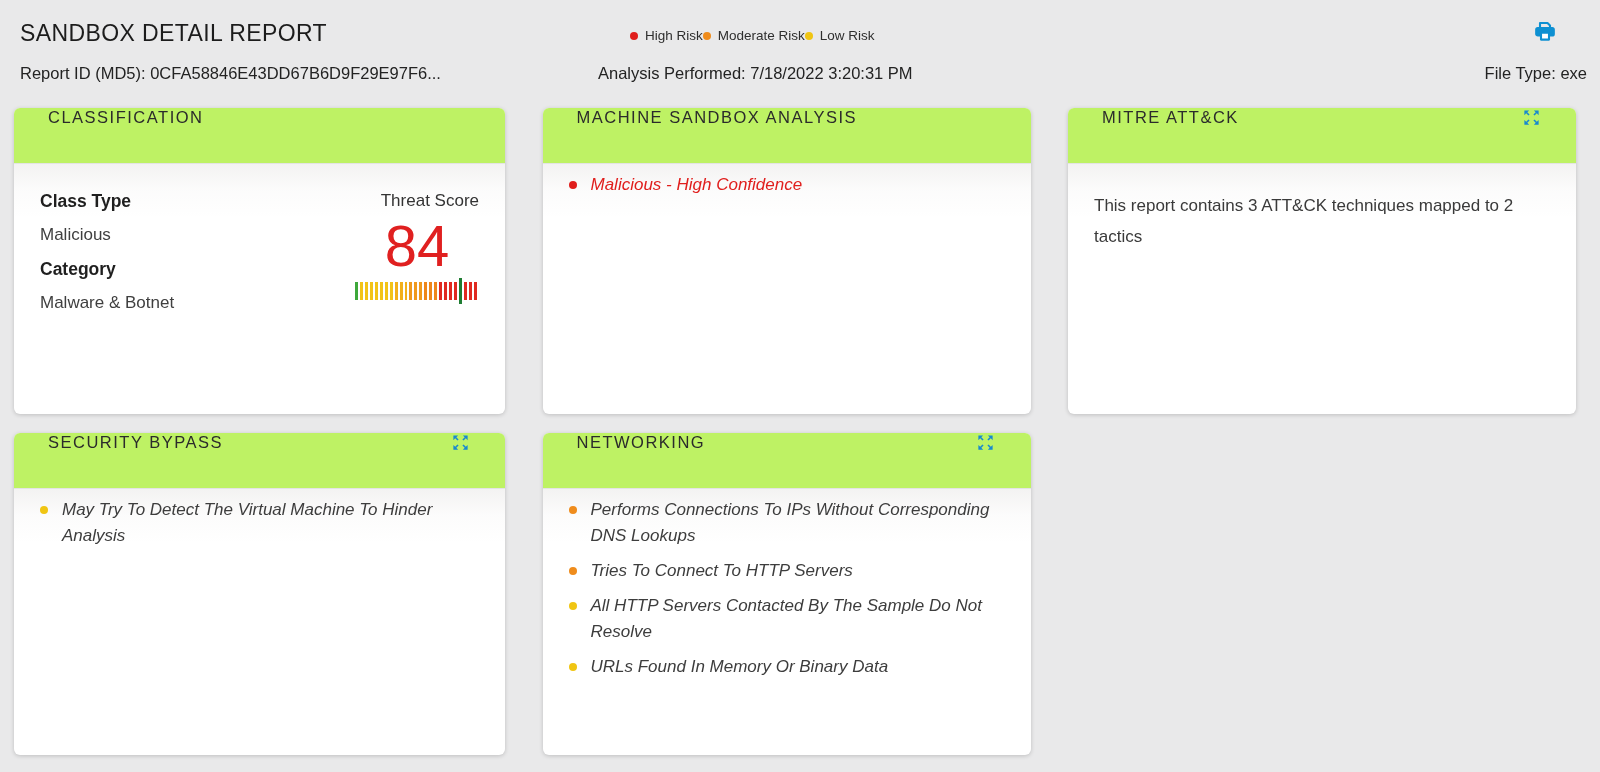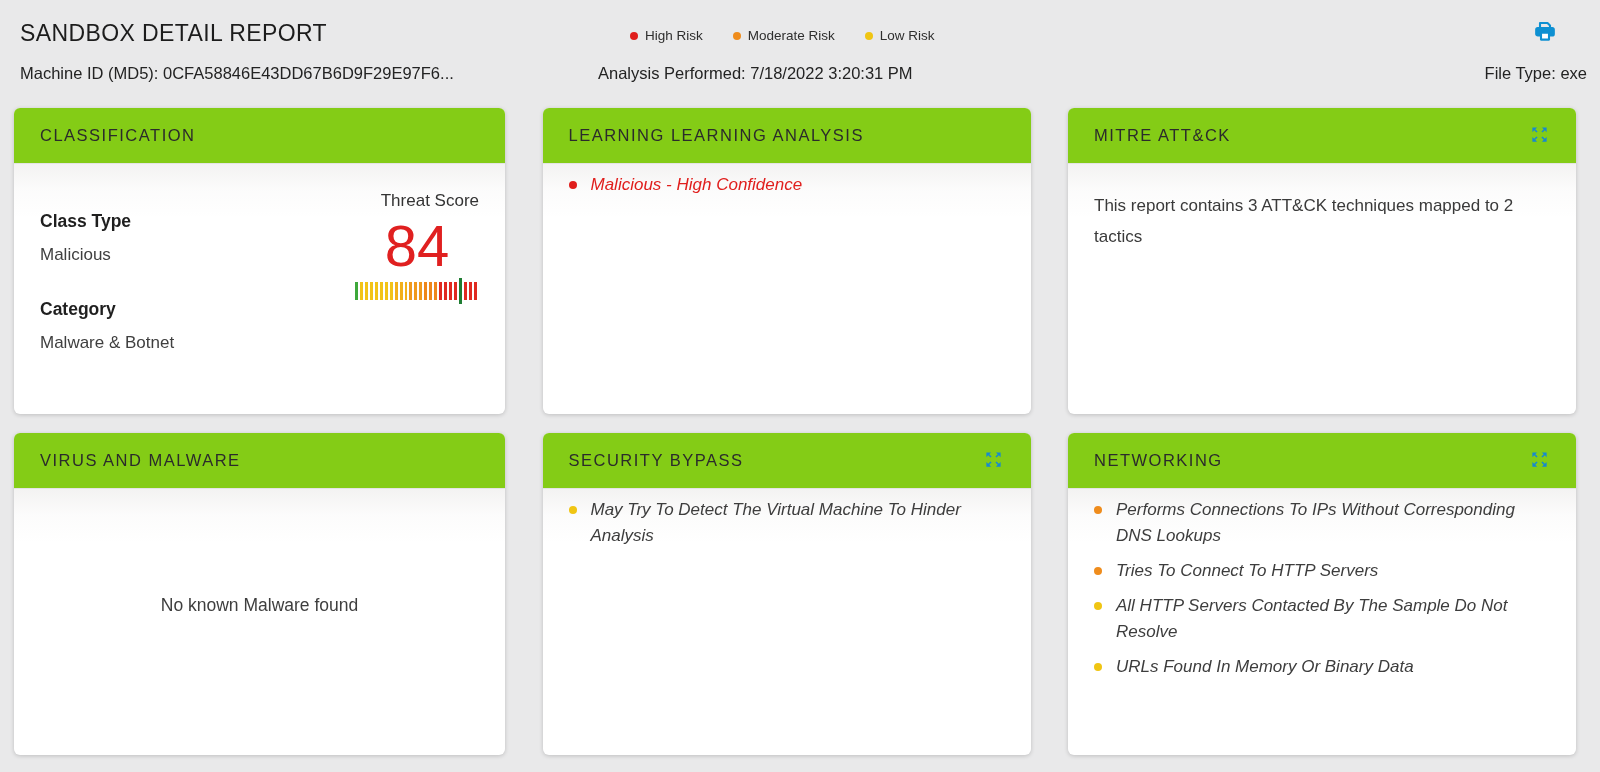--- a/index.html
+++ b/index.html
@@ -15,21 +15,21 @@
   
   .report-header { position:absolute; left:0; top:0; width:1600px; height:102px; }
   .page-title {
     position:absolute; left:20px; top:20px;
     font-size:23px; font-weight:500; letter-spacing:.4px; color:#1c1c1c;
   }
   .report-id {
     position:absolute; left:20px; top:64px;
     font-size:16.5px; color:#232323;
   }
-  .legend { position:absolute; left:630px; top:28px; display:flex; gap:30px; align-items:center; }
+  .legend { position:absolute; left:630px; top:28px; display:flex; align-items:center; }
   .legend-item { display:flex; align-items:center; gap:7px; font-size:13.5px; color:#2e2e2e; }
   .legend-item .dot { width:8px; height:8px; border-radius:50%; display:inline-block; }
   .analysis-performed {
     position:absolute; left:598px; top:64px;
     font-size:16.5px; color:#232323;
   }
   .file-type {
     position:absolute; right:13px; top:64px;
     font-size:16.5px; color:#232323;
   }
@@ -49,42 +49,42 @@
     justify-content:space-between;
   }
   .card {
     background:#fff; border-radius:6px;
     box-shadow:0 1px 4px rgba(0,0,0,.18);
     overflow:hidden;
     display:flex; flex-direction:column;
   }
   .card-header {
     height:56px; flex:0 0 56px;
-    padding:0 26px;
-    display:flex; align-items:center; justify-content:space-between;
+    padding:0 34px;
+    display:flex; justify-content:space-between;
     border-bottom:1px solid #e4e4e4;
-    background:#84cc16;
+    background:#bef264;
   }
   .card-title {
     font-size:16.5px; font-weight:500; letter-spacing:1.5px; color:#2b2b2b;
   }
   .expand-btn {
     width:22px; height:22px; border:none; background:transparent; cursor:pointer; padding:0;
     display:flex; align-items:center; justify-content:center;
   }
   .expand-btn svg { width:19px; height:19px; }
   .card-body {
     flex:1;
     padding:18px 26px;
     background:linear-gradient(180deg, rgba(90,80,70,.07) 0, rgba(90,80,70,.02) 26px, rgba(255,255,255,0) 55px);
   }
 
   
   .classification-body { display:flex; justify-content:space-between; padding-top:20px; }
-  .class-fields .field-label { font-size:17.5px; font-weight:700; color:#1f1f1f; line-height:34px;margin-top:20px; }
+  .class-fields .field-label { font-size:17.5px; font-weight:700; color:#1f1f1f; line-height:34px; }
   .class-fields .field-value { font-size:17px; color:#3f3f3f; line-height:34px; }
   .score-col { width:124px; text-align:center; padding-top:0; }
   .score-label { font-size:17px; color:#333; line-height:34px; white-space:nowrap;text-align:right; }
   .score-value { font-size:58px; line-height:52px; font-weight:500; margin-top:2px; }
   .gauge { margin-top:6px; height:26px; display:flex; align-items:center; }
   .gauge-bar { width:3px; height:18px; margin-right:2px; display:inline-block; }
   .gauge-marker { width:3px; height:26px; margin-right:2px; display:inline-block; }
 
   
   .bullet-list { padding-top:8px;font-style:italic; }
@@ -97,21 +97,21 @@
 
   
   .virus-body { display:flex; justify-content:center; }
   .no-malware { margin-top:88px; font-size:17.5px; color:#3e3e3e; }
 </style>
 </head>
 <body>
 
 <header class="report-header">
   <div class="page-title">SANDBOX DETAIL REPORT</div>
-  <div class="report-id">Machine ID (MD5): 0CFA58846E43DD67B6D9F29E97F6...</div>
+  <div class="report-id">Report ID (MD5): 0CFA58846E43DD67B6D9F29E97F6...</div>
 
   <div class="legend">
       <span class="legend-item">
         <span class="dot" style="background: rgb(224, 30, 28);"></span>
         <span>High Risk</span>
       </span>
       <span class="legend-item">
         <span class="dot" style="background: rgb(239, 140, 28);"></span>
         <span>Moderate Risk</span>
       </span>
@@ -177,21 +177,21 @@
             <span class="gauge-bar" style="background: rgb(224, 42, 32);"></span>
             <span class="gauge-bar" style="background: rgb(224, 42, 32);"></span>
             <span class="gauge-bar" style="background: rgb(224, 42, 32);"></span>
           </div>
       </div>
     </div>
   </section>
 
   <section class="card">
     <div class="card-header">
-      <span class="card-title">LEARNING LEARNING ANALYSIS</span>
+      <span class="card-title">MACHINE SANDBOX ANALYSIS</span>
     </div>
     <div class="card-body bullet-list">
         <div class="bullet-item">
           <span class="bullet-dot" style="background: rgb(224, 30, 28);"></span>
           <span class="bullet-text" style="color: rgb(224, 30, 28);">Malicious - High Confidence</span>
         </div>
       </div>
   </section>
 
   <section class="card">
@@ -203,28 +203,20 @@
             <path d="M15 3l2.3 2.3-2.89 2.87 1.42 1.42L18.7 6.7 21 9V3zM3 9l2.3-2.3 2.87 2.89 1.42-1.42L6.7 5.3 9 3H3zm6 12l-2.3-2.3 2.89-2.87-1.42-1.42L5.3 17.3 3 15v6zm12-6l-2.3 2.3-2.87-2.89-1.42 1.42 2.89 2.87L15 21h6z"></path>
           </svg>
         </span>
       </button>
     </div>
     <div class="card-body">
       <p class="mitre-summary">This report contains 3 ATT&amp;CK techniques mapped to 2 tactics</p>
     </div>
   </section>
 
-  <section class="card">
-    <div class="card-header">
-      <span class="card-title">VIRUS AND MALWARE</span>
-    </div>
-    <div class="card-body virus-body">
-      <span class="no-malware">No known Malware found</span>
-    </div>
-  </section>
 
   <section class="card">
     <div class="card-header">
       <span class="card-title">SECURITY BYPASS</span>
       <button class="expand-btn" title="Expand">
         <span>
           <svg viewBox="0 0 24 24" fill="#1789cf">
             <path d="M15 3l2.3 2.3-2.89 2.87 1.42 1.42L18.7 6.7 21 9V3zM3 9l2.3-2.3 2.87 2.89 1.42-1.42L6.7 5.3 9 3H3zm6 12l-2.3-2.3 2.89-2.87-1.42-1.42L5.3 17.3 3 15v6zm12-6l-2.3 2.3-2.87-2.89-1.42 1.42 2.89 2.87L15 21h6z"></path>
           </svg>
         </span>

